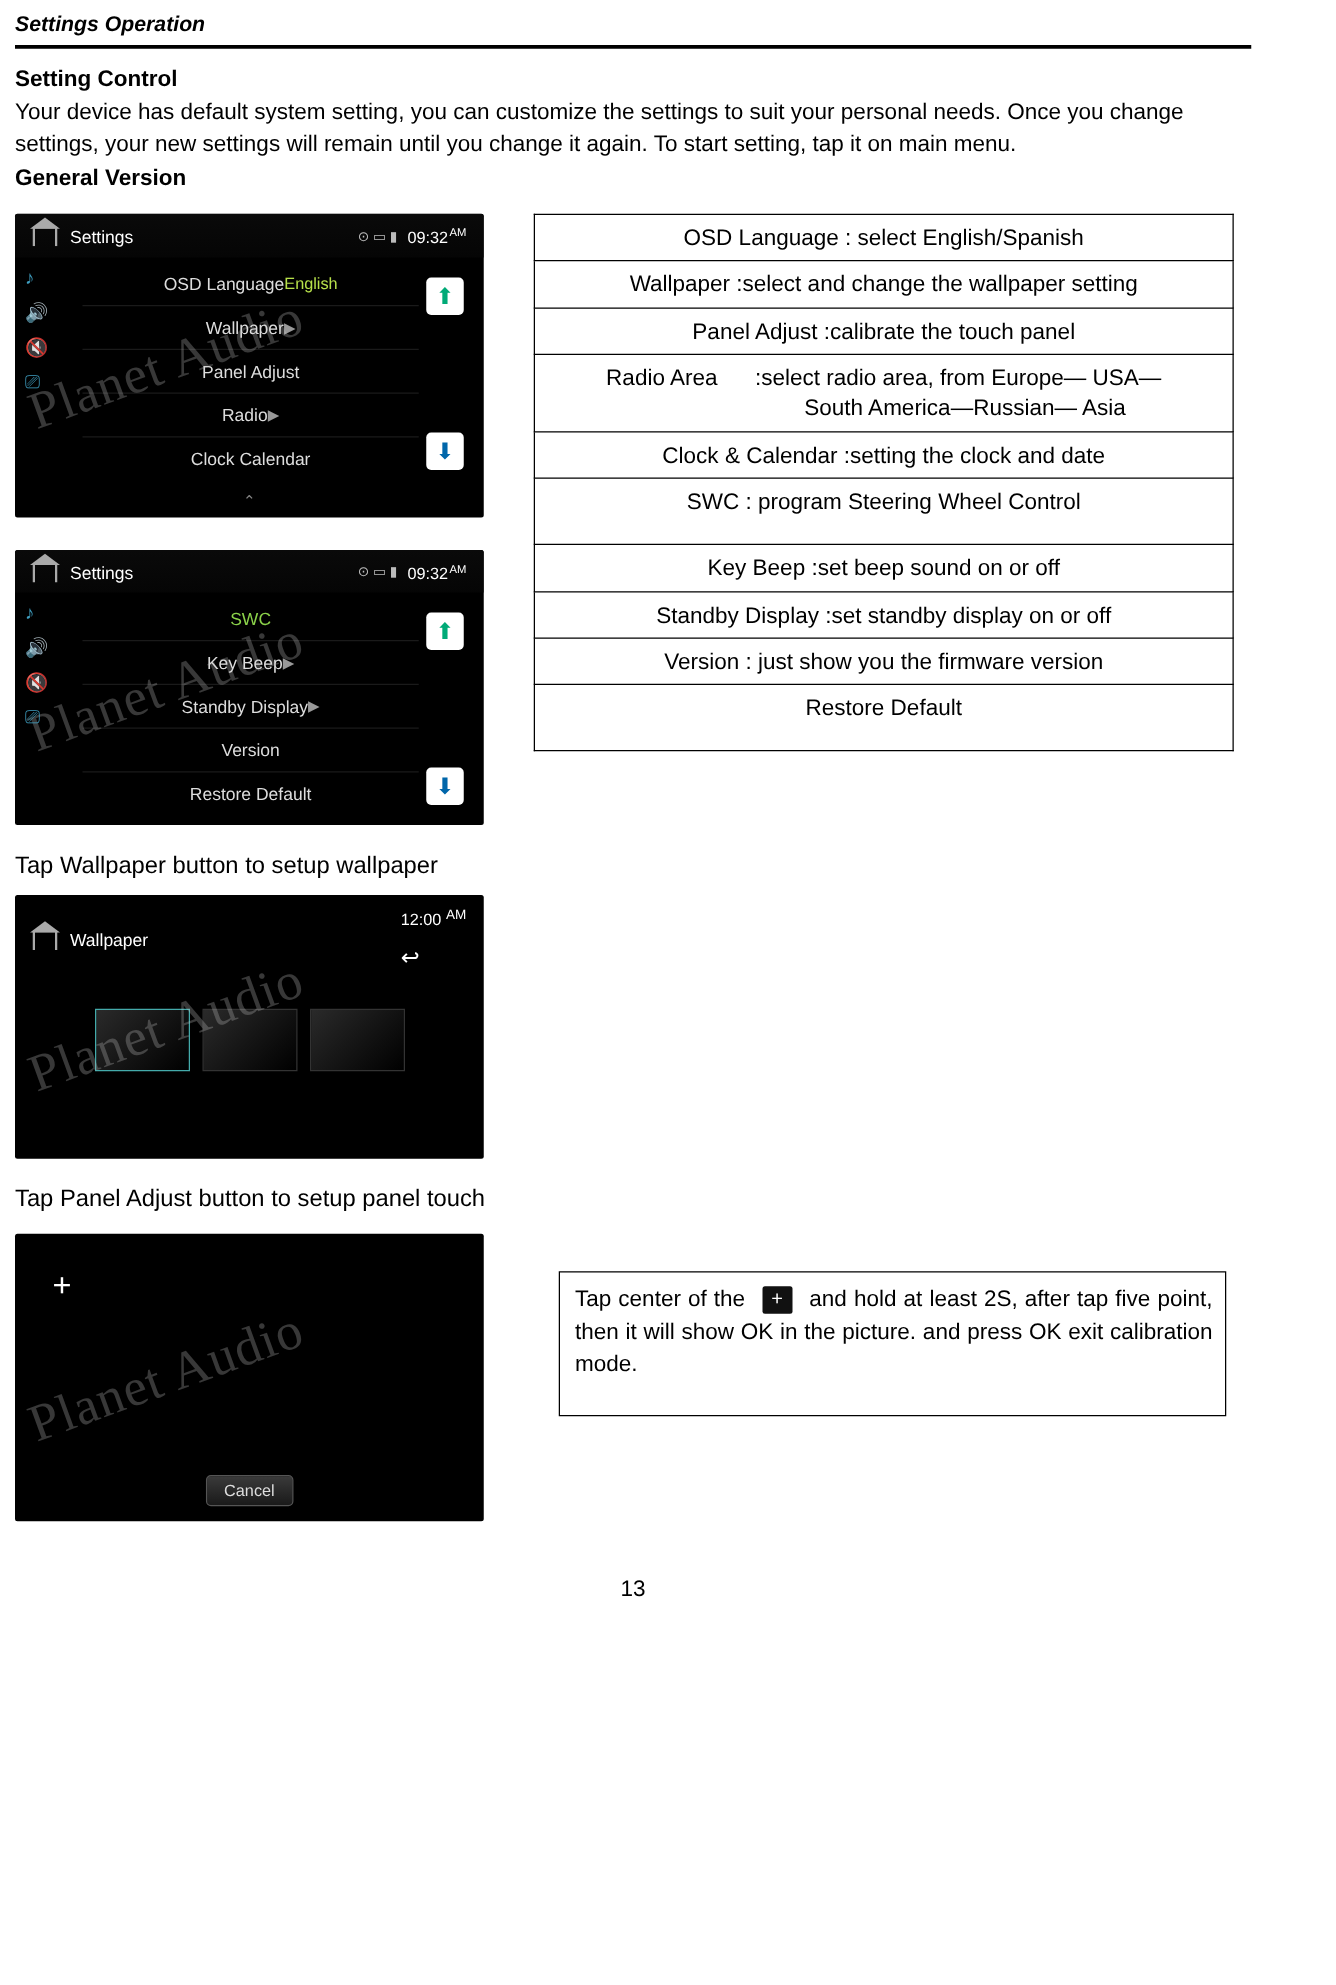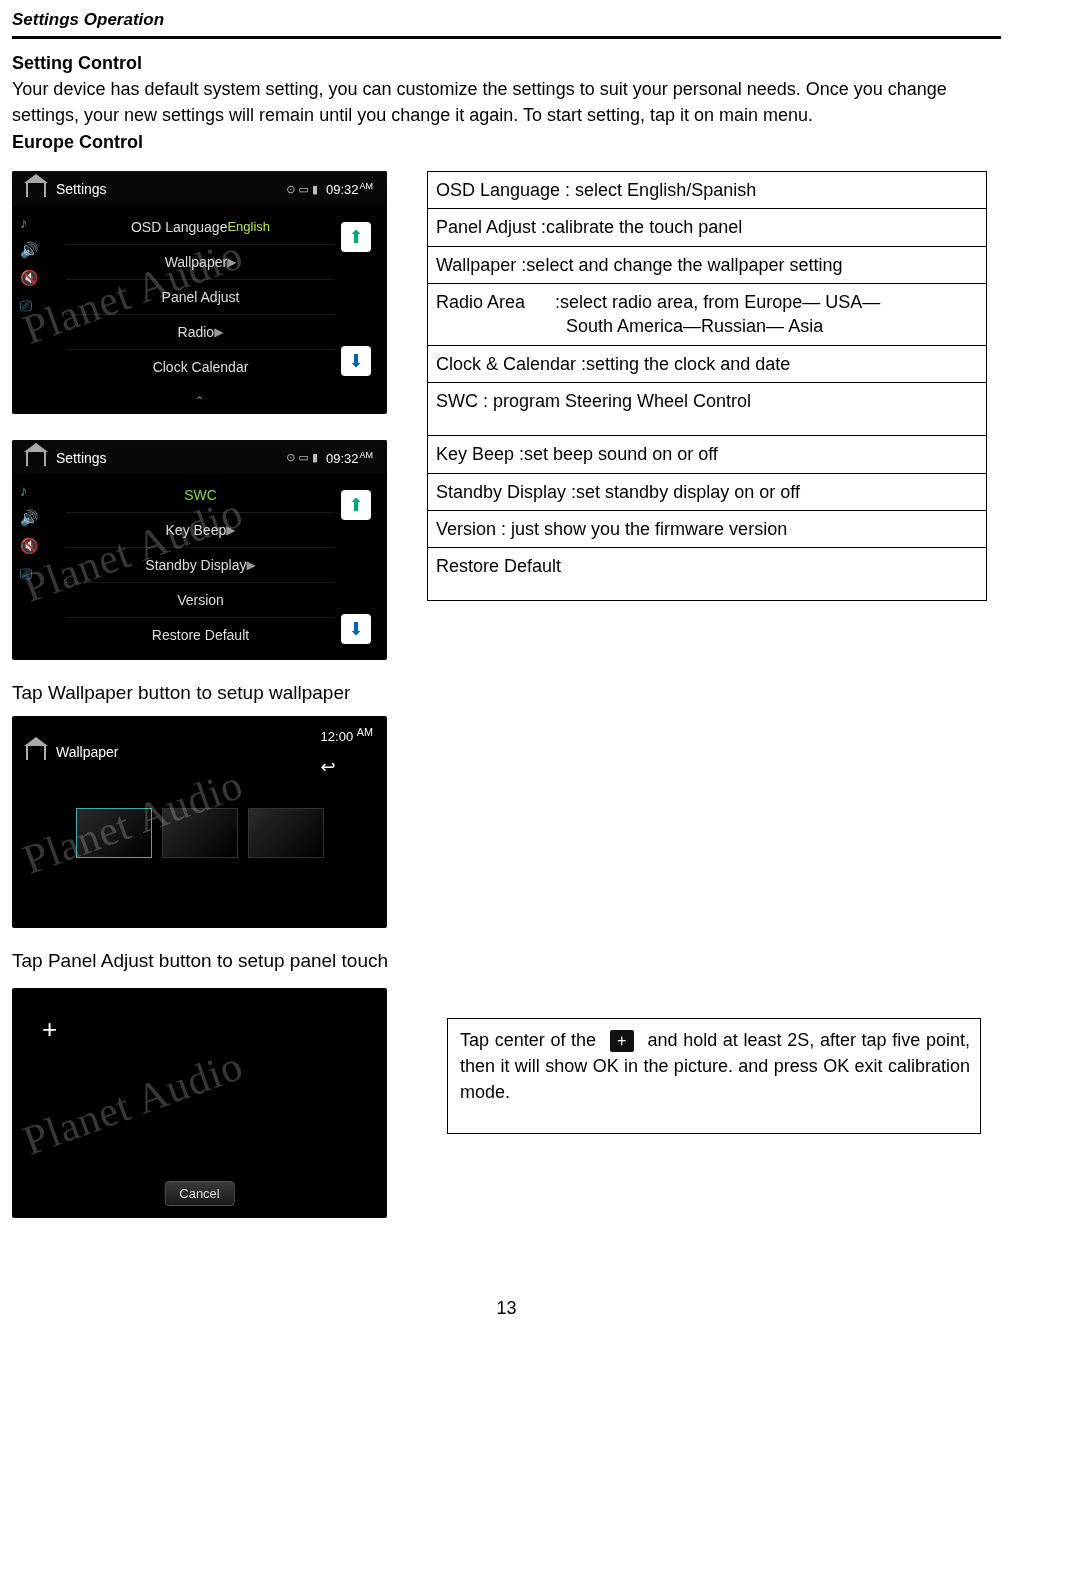--- a/index.html
+++ b/index.html
@@ -103,20 +103,21 @@
   .screen .footer-arrow{
     text-align:center;color:#888;font-size:12px;padding:2px 0 6px;
   }
 
   
   table.desc {
     border-collapse: collapse;
     width: 560px;
     font-size: 18px;
     margin-top: 0;
+    text-align: center;
   }
   table.desc td {
     border: 1px solid #000;
     padding: 6px 8px;
     vertical-align: top;
     line-height: 1.35;
   }
 
   .section-note {
     font-family: Arial, sans-serif;
@@ -153,39 +154,39 @@
     padding:8px 10px 28px 12px;
     font-size:18px;
     line-height:1.45;
     text-align:justify;
     margin-top:30px;
     position:relative;
   }
   .tap-box .plus-chip{
     display:inline-block;width:24px;height:22px;background:#111;color:#fff;text-align:center;line-height:22px;font-size:16px;border-radius:2px;vertical-align:middle;margin:0 8px;
   }
-  .pagenum{ text-align:center; margin-top:80px; font-size:18px; }
+  .pagenum{ text-align:center; margin-top:44px; font-size:18px; }
 
   .wm {
     position:absolute;left:6px;top:50%;transform:translateY(-50%) rotate(-20deg);
     font-family:"Brush Script MT","Segoe Script",cursive;
     font-size:42px;color:rgba(200,200,200,0.28);pointer-events:none;white-space:nowrap;letter-spacing:1px;
   }
   .screen,.panel-adj{position:relative;}
   .mini-ico{font-size:11px;color:#bbb;}
 </style>
 </head>
 <body>
 
 <h1 class="page-title">Settings Operation</h1>
 <hr class="rule">
 
 <div class="subhead">Setting Control</div>
 <div class="intro">Your device has default system setting, you can customize the settings to suit your personal needs. Once you change settings, your new settings will remain until you change it again. To start setting, tap it on main menu.</div>
-<div class="subhead">Europe Control</div>
+<div class="subhead">General Version</div>
 
 <div class="two-col">
   <div class="screens-col">
 
     <div class="screen">
       <div class="wm">Planet Audio</div>
       <div class="topbar">
         <div class="left">
           <span class="home-ico"></span>
           <span>Settings</span>
@@ -281,24 +282,24 @@
     </div>
 
   </div>
 
   <table class="desc">
     <tbody>
         <tr>
           <td>OSD Language : select English/Spanish</td>
         </tr>
     <tr>
+          <td>Wallpaper       :select and change the wallpaper setting</td>
+        </tr>
+    <tr>
           <td>Panel Adjust    :calibrate the touch panel</td>
-        </tr>
-    <tr>
-          <td>Wallpaper       :select and change the wallpaper setting</td>
         </tr>
     <tr>
           <td style="white-space:pre">Radio Area      :select radio area, from Europe— USA—
                           South America—Russian— Asia</td>
         </tr>
     <tr>
           <td>Clock &amp; Calendar :setting the clock and date</td>
         </tr>
     <tr>
           <td style="padding-bottom:22px">SWC                   : program Steering Wheel Control</td>

